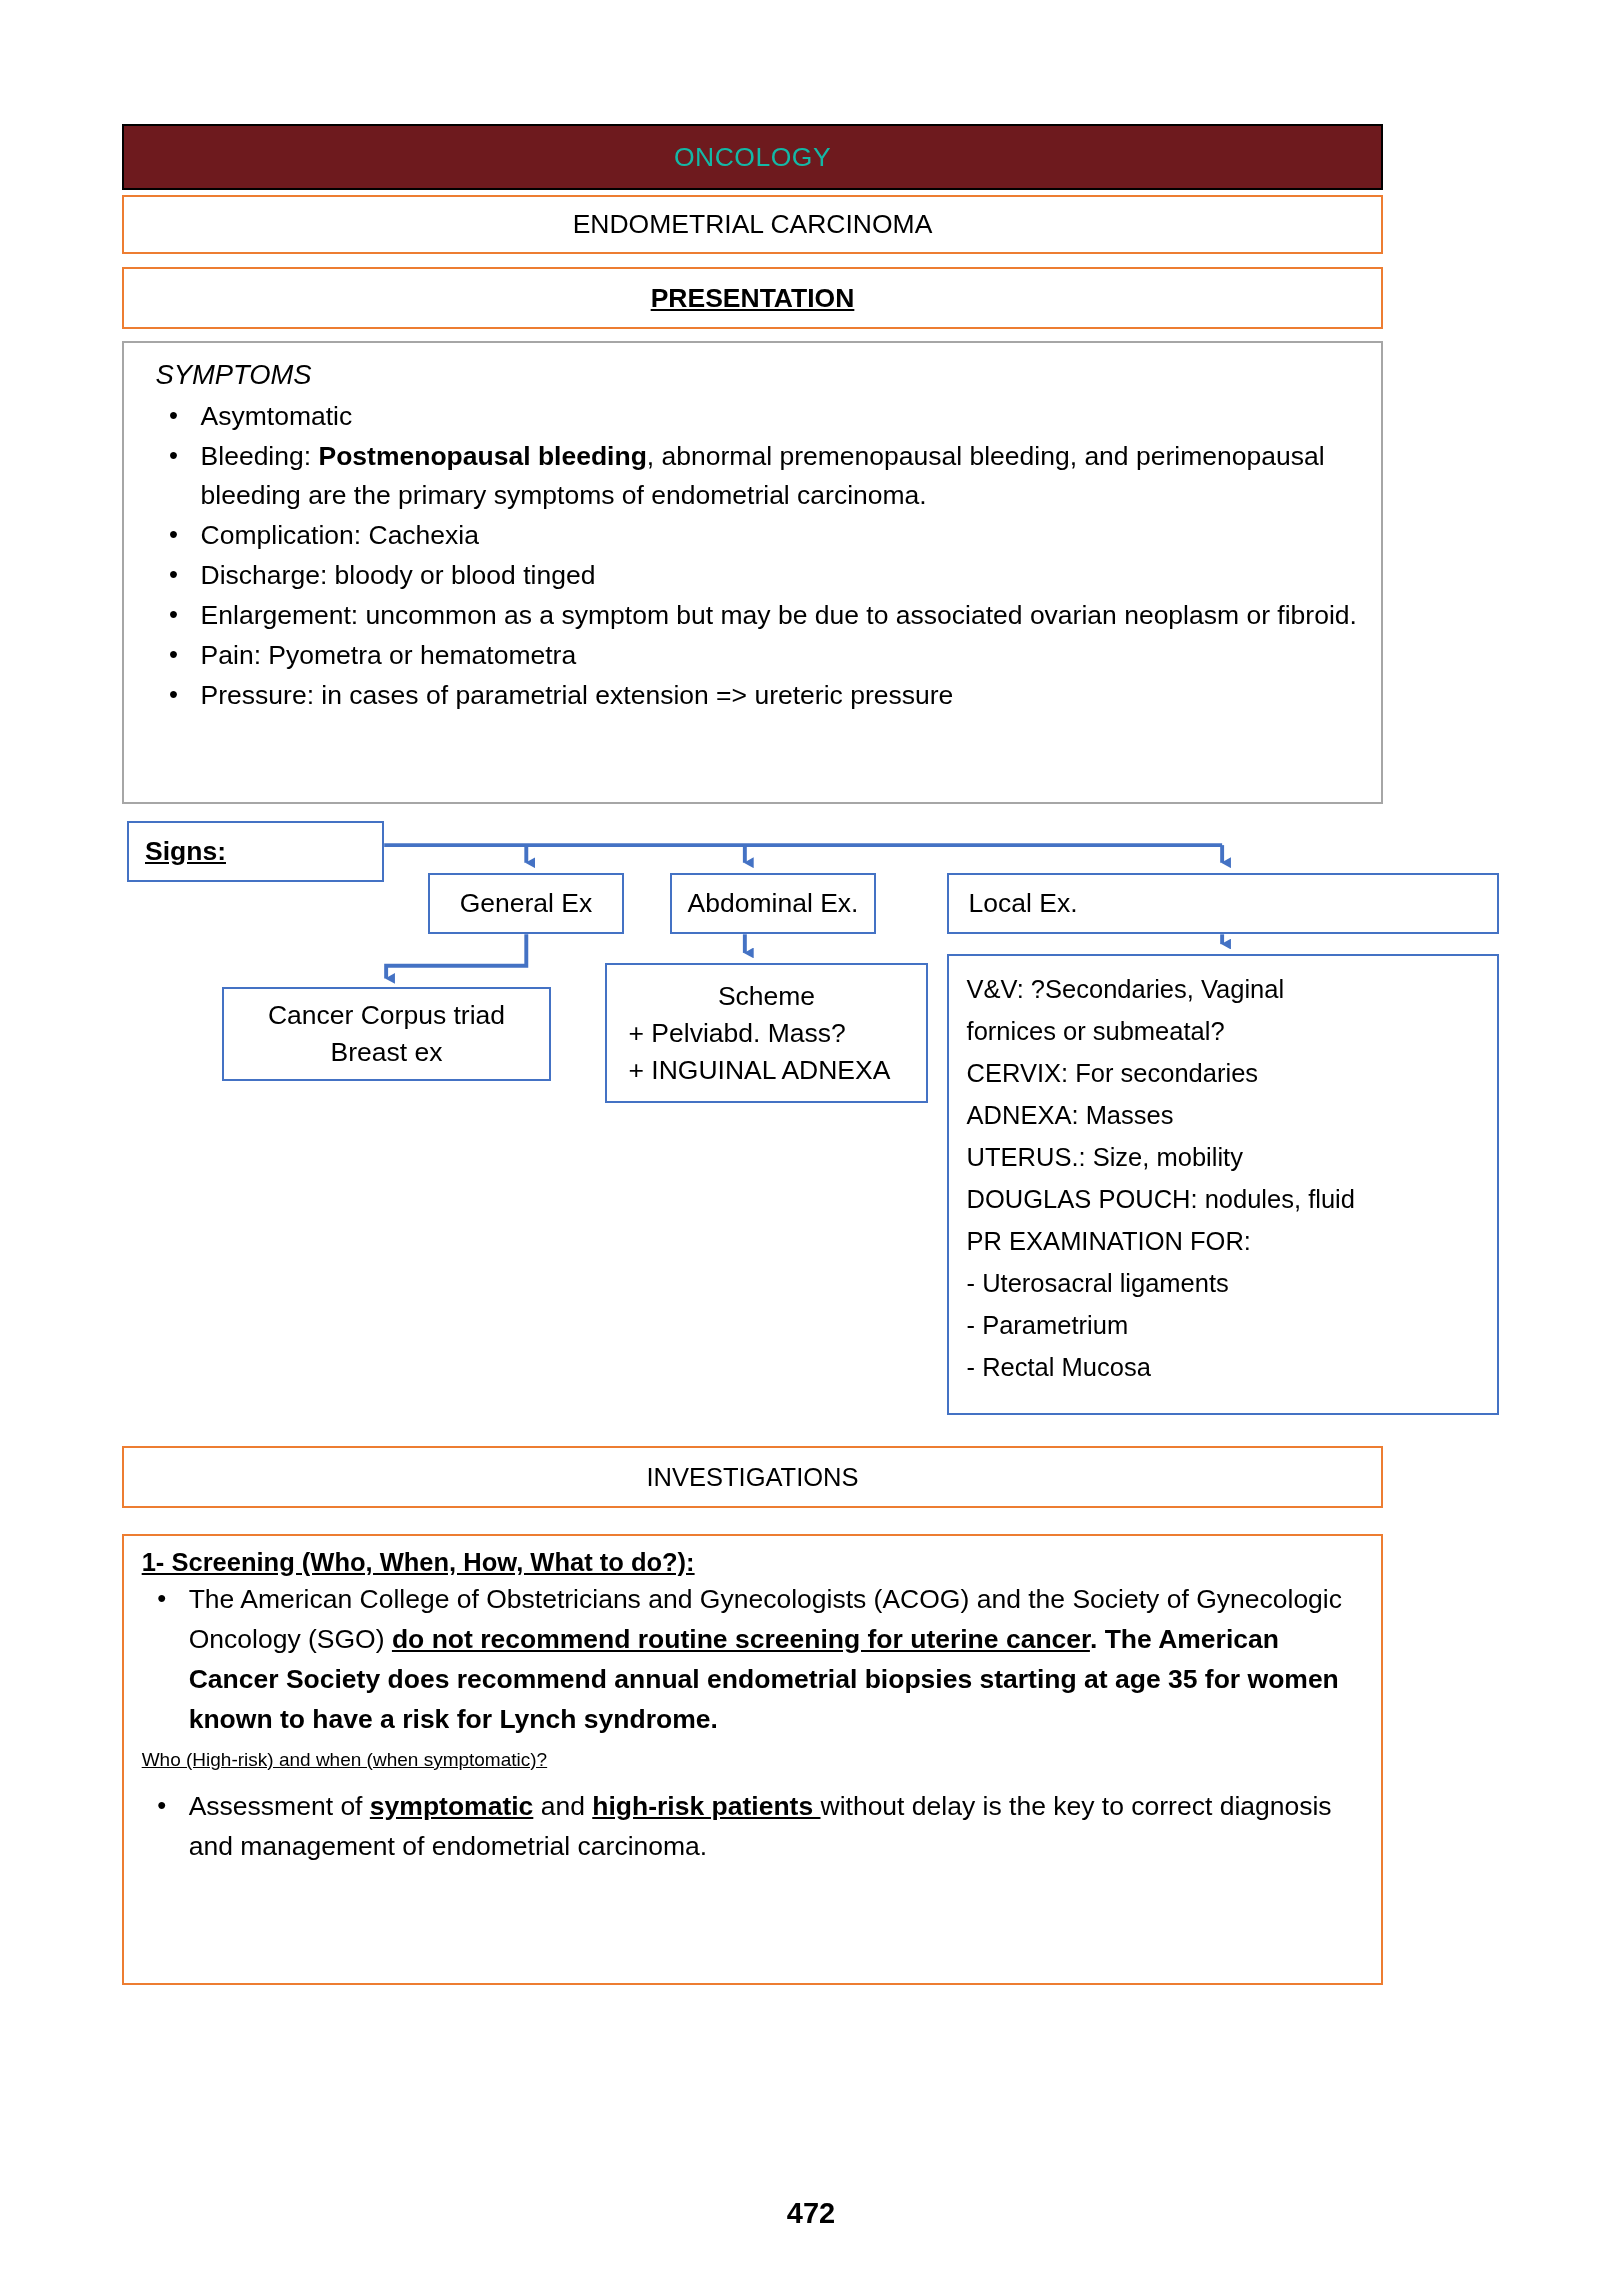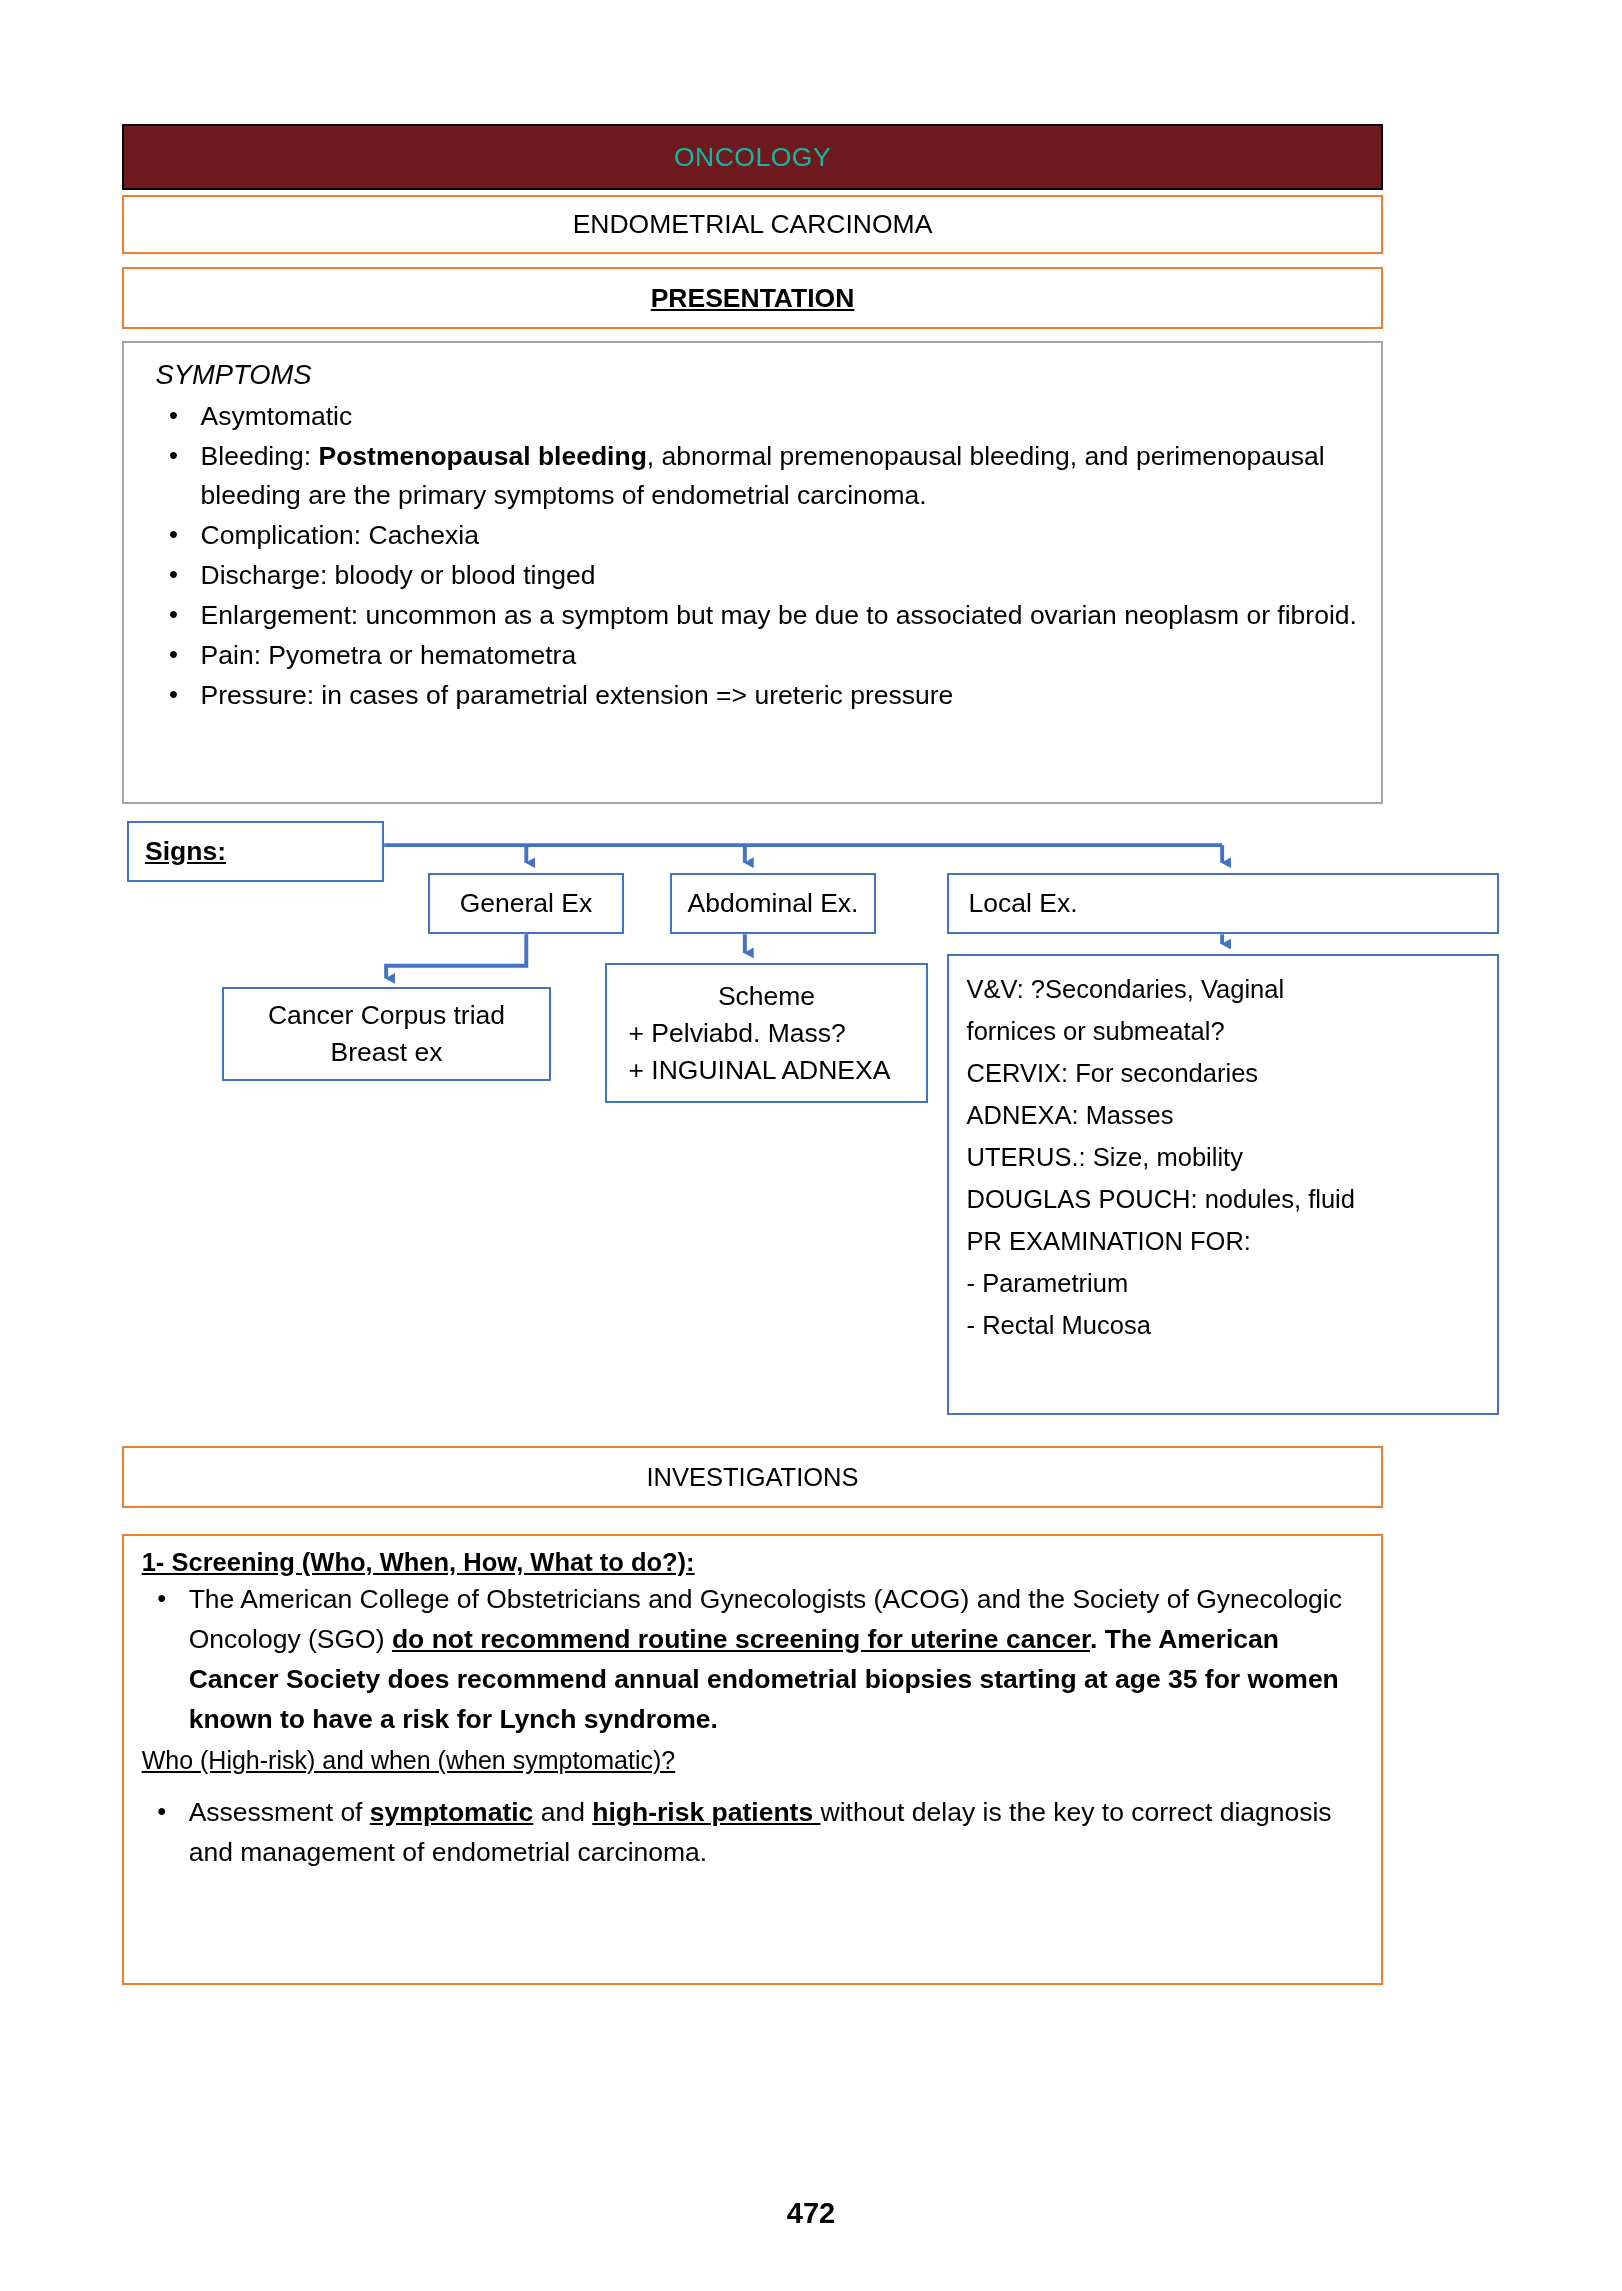--- a/index.html
+++ b/index.html
@@ -97,21 +97,21 @@
   .inv-box {
     position:absolute; left:122px; top:1534px; width:1261px; height:451px;
     border:2.9px solid #ED7D31;
     box-sizing:border-box;
     background:#fff;
     padding:9.8px 17.6px 9.8px 15.7px;
   }
   .inv-head { font-size:25.5px; font-weight:bold; text-decoration:underline; margin:2px 0 2px 2px; }
   .inv-box ul.bul > li { font-size:26.5px; line-height:40px; padding-left:49px; }
   .inv-box ul.bul > li:before { left:17.6px; }
-  .who-line { font-size:25px; line-height:40px; margin:0 0 12px 2px; text-decoration:underline; }
+  .who-line { font-size:19px; line-height:40px; margin:0 0 6px 2px; text-decoration:underline; }
 
   .pageno {
     position:absolute; left:0; top:2197px; width:1622px;
     text-align:center; font-size:29px; font-weight:bold;
   }
 </style>
 </head>
 <body>
 
 <div class="page">
@@ -187,20 +187,21 @@
   </div>
 
   <div class="bbox" id="local-detail">
     <div>V&amp;V: ?Secondaries, Vaginal</div>
     <div>fornices or submeatal?</div>
     <div>CERVIX: For secondaries</div>
     <div>ADNEXA: Masses</div>
     <div>UTERUS.: Size, mobility</div>
     <div>DOUGLAS POUCH: nodules, fluid</div>
     <div>PR EXAMINATION FOR:</div>
+    <div class="dash">- Uterosacral ligaments</div>
     <div class="dash">-   Parametrium</div>
     <div class="dash">-   Rectal Mucosa</div>
   </div>
 
   <div class="orange-box" id="investigations-box">
     <span class="txt">INVESTIGATIONS</span>
   </div>
 
   <div class="inv-box">
     <div class="inv-head">1- Screening (Who, When, How, What to do?):</div>

